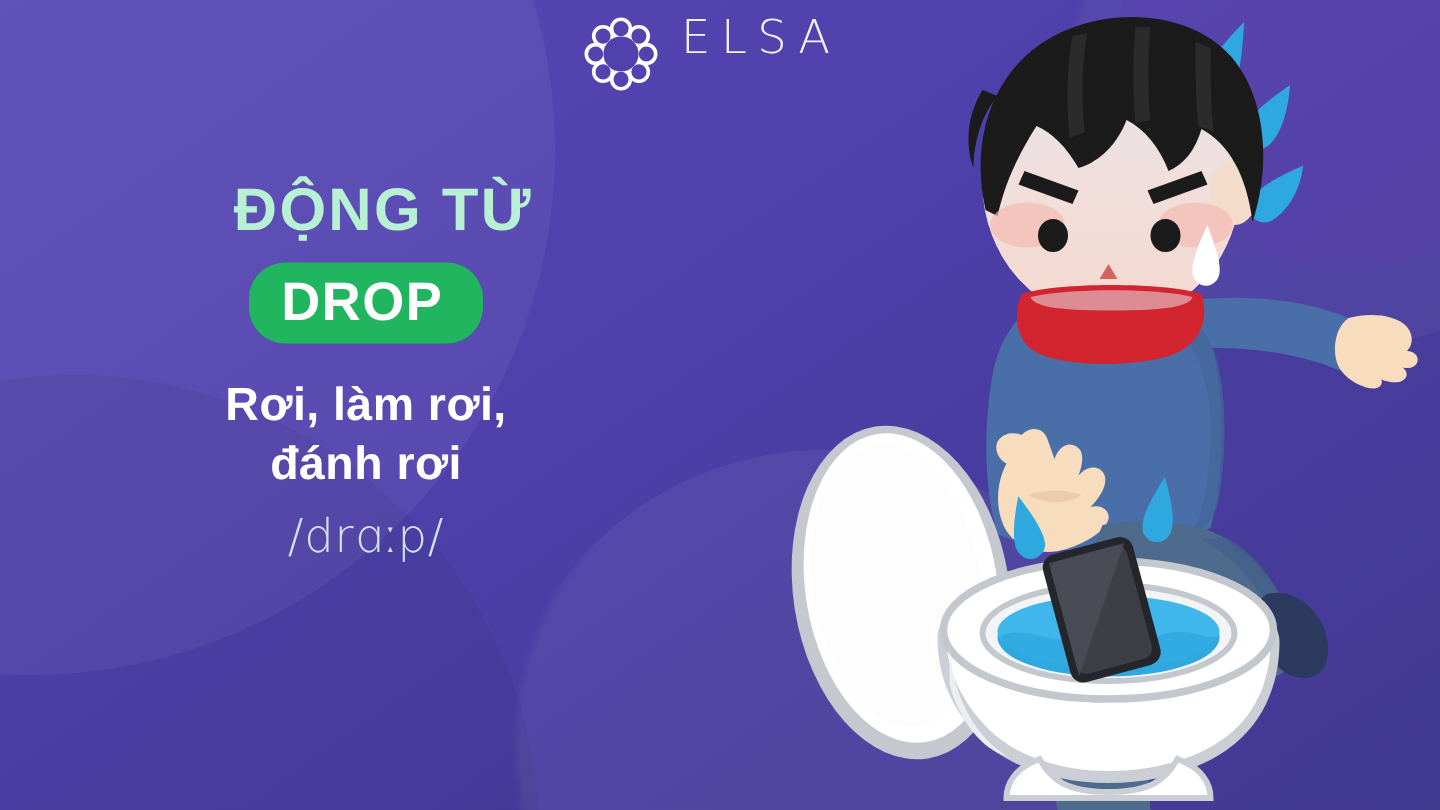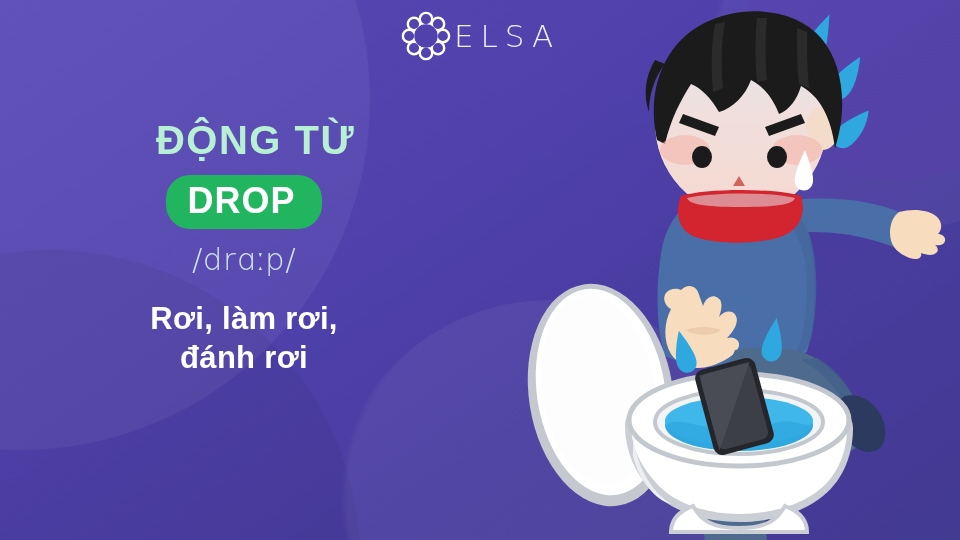--- a/index.html
+++ b/index.html
@@ -34,22 +34,22 @@
     left:700px; top:-170px; width:400px; height:400px;
     background:radial-gradient(circle at 50% 60%, rgba(255,255,255,.045) 0 60%, rgba(255,255,255,0) 62%);
   }
   #blob-right-dark {
     left:745px; top:-120px; width:300px; height:300px;
     background:radial-gradient(circle at 45% 55%, rgba(90,60,175,.30) 0 62%, rgba(90,60,175,0) 64%);
   }
 
   
   #logo {
-    position:absolute; left:400px; top:10px;
-    display:flex; align-items:center; gap:2px;
+    position:absolute; left:388px; top:10px;
+    display:flex; align-items:flex-start; gap:14px;
   }
   #logo-mark { width:52px; height:52px; display:block; }
   #logo-word {
     color:#f2f0fb; font-size:31px; letter-spacing:7px;
     font-weight:300; line-height:1;
     font-family:"DejaVu Sans", sans-serif;
   }
 
   
   #text-col {
@@ -109,25 +109,25 @@
       <circle cx="50" cy="50" r="22.5" fill="#5041ad"></circle>
     </svg>
     <div id="logo-word">ELSA</div>
   </div>
 
   <div id="text-col">
     <div id="kicker">ĐỘNG TỪ</div>
     <div id="badge-row">
       <span id="word-badge">DROP</span>
     </div>
-    <div id="phonetic">/drɑːp/</div>
     <div id="meaning">
       <div>Rơi, làm rơi,</div>
       <div>đánh rơi</div>
     </div>
+    <div id="phonetic">/drɑːp/</div>
   </div>
 
   <div id="illustration">
     <svg viewBox="0 0 455 540" xmlns="http://www.w3.org/2000/svg">
 
       <g>
         <path d="M316 12 C316 12 299 45 302 56 C304 65 314 68 320 61 C327 53 320 28 316 12 Z" fill="#2fa8e0" transform="rotate(18 312 40)"></path>
         <path d="M352 55 C352 55 325 78 325 90 C325 99 336 104 343 97 C351 89 353 71 352 55 Z" fill="#2fa8e0" transform="rotate(8 340 78)"></path>
         <path d="M363 110 C363 110 331 124 328 136 C326 145 336 152 344 147 C354 140 362 126 363 110 Z" fill="#2fa8e0" transform="rotate(2 348 130)"></path>
       </g>

